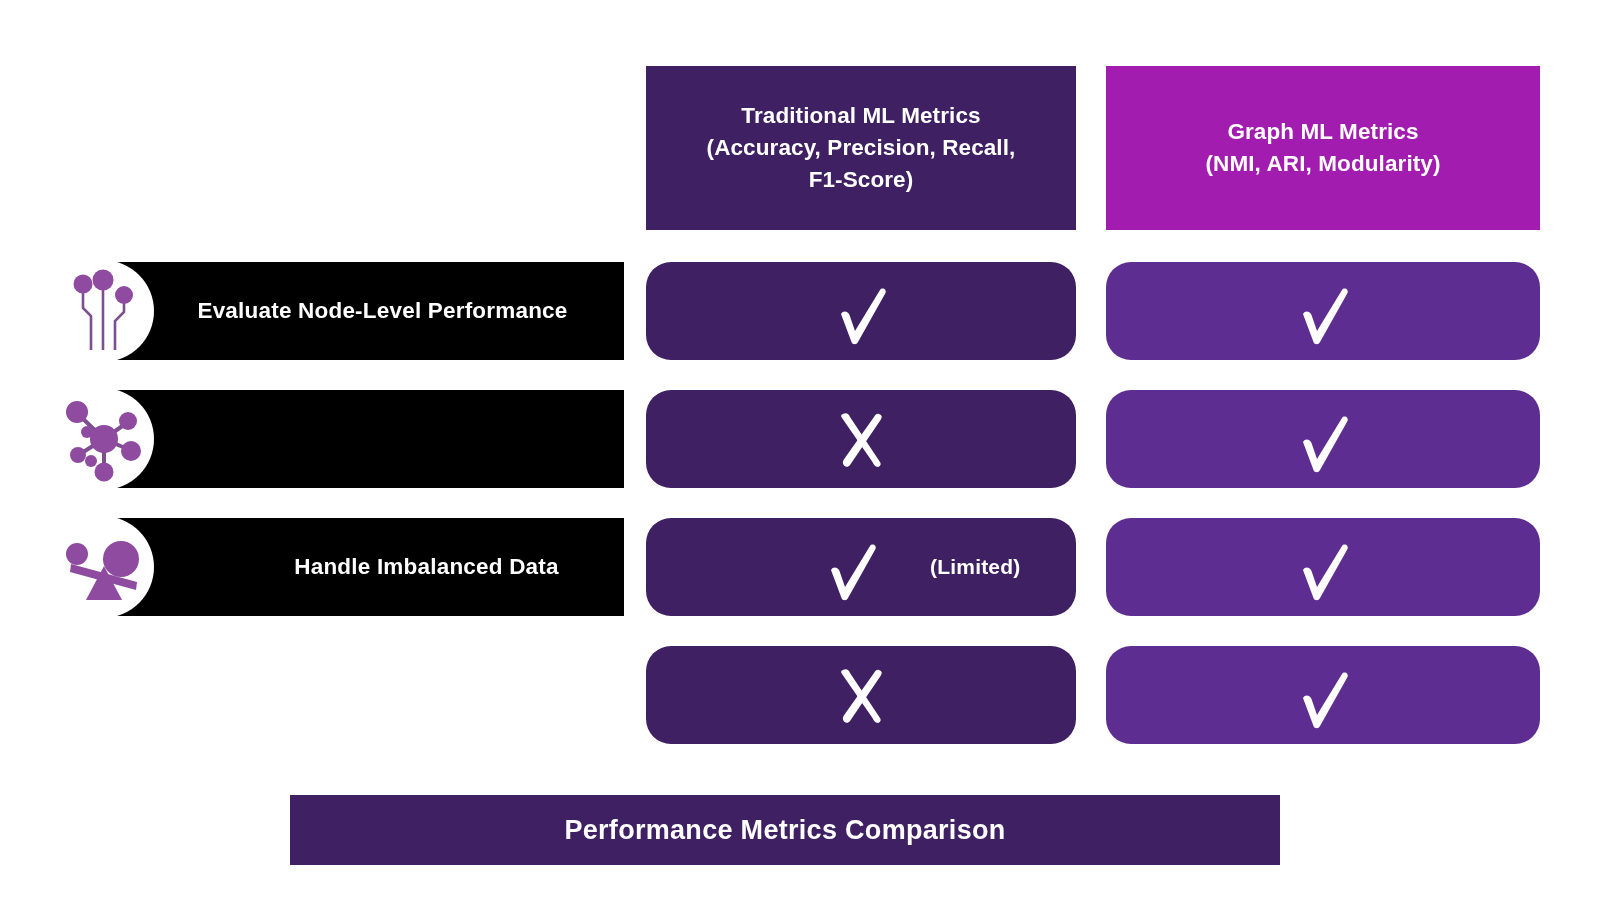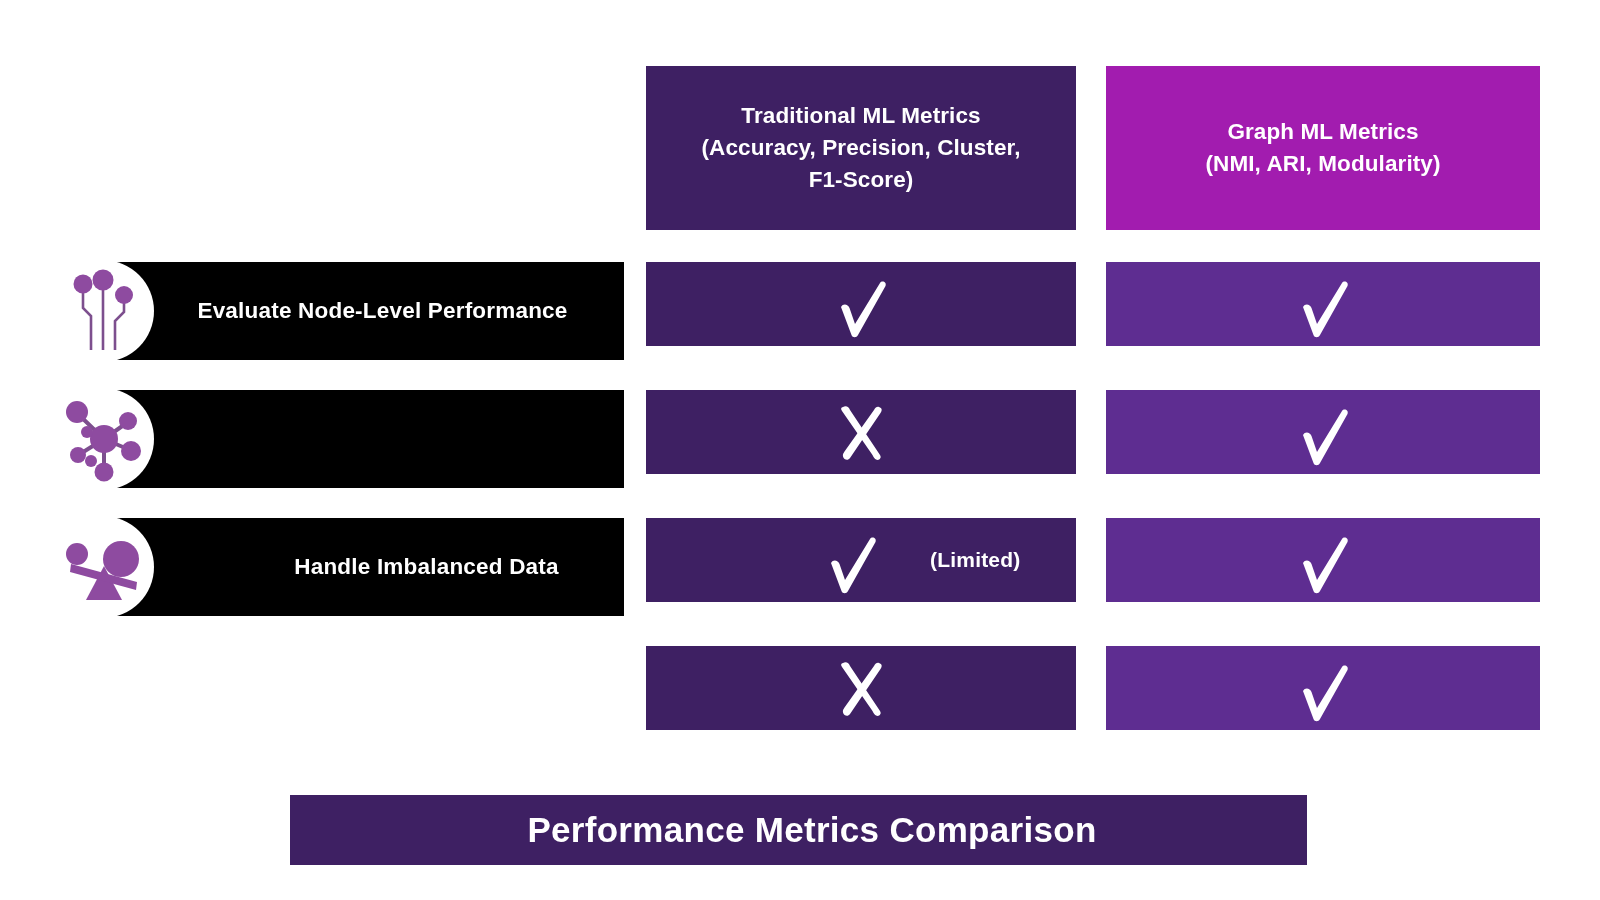--- a/index.html
+++ b/index.html
@@ -90,24 +90,25 @@
     font-size: 22.5px;
     font-weight: bold;
     letter-spacing: 0.2px;
   }
   .label-text.shift-right { padding-left: 150px; }
 
   
   .cell {
     position: absolute;
     top: 0;
-    height: 84px;
+    height: 98px;
     display: flex;
     align-items: center;
     justify-content: center;
+    border-radius: 25px;
   }
   .cell-1 { left: 646px; width: 430px; background: #3E2063; }
   .cell-2 { left: 1106px; width: 434px; background: #5E2D91; }
   .cell.with-note { justify-content: flex-start; padding-left: 168px; box-sizing: border-box; }
   .mark { width: 74px; height: 74px; flex: none; }
   .note {
     color: #ffffff;
     font-size: 21px;
     font-weight: bold;
     margin-left: 42px;
@@ -119,32 +120,31 @@
     position: absolute;
     left: 290px;
     top: 795px;
     width: 990px;
     height: 70px;
     background: #3E2063;
     display: flex;
     align-items: center;
     justify-content: center;
     color: #ffffff;
-    font-size: 35px;
+    font-size: 27px;
     font-weight: bold;
     letter-spacing: 0.3px;
-    padding-left: 27px;
   }
 </style>
 </head>
 <body>
 
 <div class="col-header" id="col-header-1">
   <span class="col-header-text">Traditional ML Metrics
-(Accuracy, Precision, Cluster,
+(Accuracy, Precision, Recall,
 F1-Score)</span>
 </div>
 <div class="col-header" id="col-header-2">
   <span class="col-header-text">Graph ML Metrics
 (NMI, ARI, Modularity)</span>
 </div>
 
 <div class="row" id="row-0">
   <div class="label-pill">
     <div class="pill-notch"></div>

